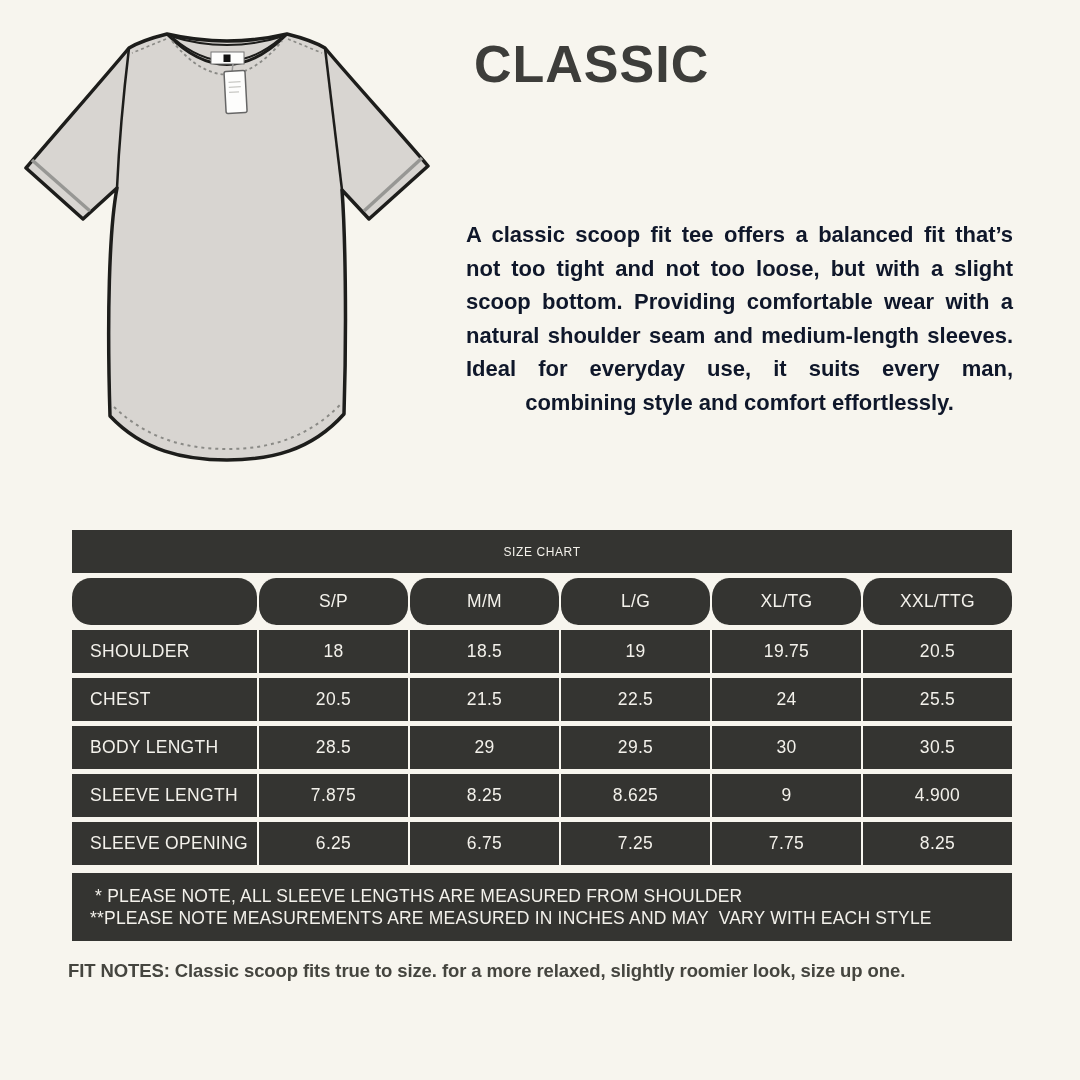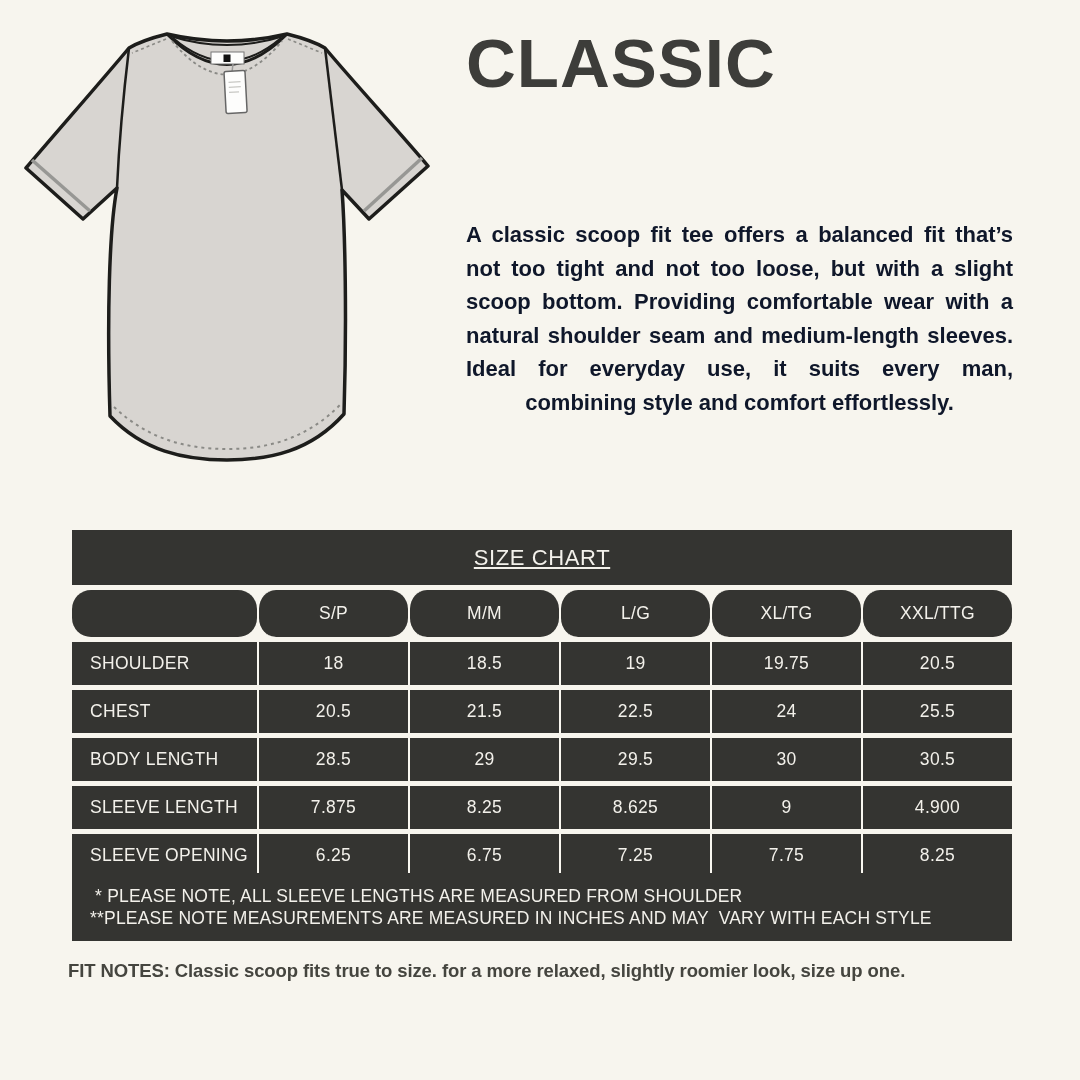--- a/index.html
+++ b/index.html
@@ -9,35 +9,35 @@
     position:relative; width:1080px; height:1080px;
     background:#f7f5ee; overflow:hidden;
   }
 
   
   .tshirt-wrap { position:absolute; left:8px; top:8px; width:440px; height:478px; }
 
   
   .title-block { position:absolute; left:466px; top:14px; width:548px; }
   .title-line {
-    font-size:69px; font-weight:700; line-height:100px;
-    color:#3d3d3a; letter-spacing:1px;
+    font-size:52px; font-weight:700; line-height:100px;
+    color:#3d3d3a; letter-spacing:1px;margin-left:8px;
   }
   .desc {
     position:absolute; left:466px; top:218px; width:547px;
     font-size:22px; font-weight:700; line-height:33.5px; color:#0f172a;
     text-align:justify; text-align-last:center;
   }
 
   
   .size-table { position:absolute; left:72px; top:530px; width:940px; }
   .st-titlebar {
-    height:55px; background:#343431; color:#f3f1eb;
+    height:43px; background:#343431; color:#f3f1eb;
     display:flex; align-items:center; justify-content:center;
-    font-size:22px; letter-spacing:0.6px;text-decoration:underline;
+    font-size:12px; letter-spacing:0.6px;
   }
   .st-grid {
     margin-top:5px;
     display:grid; grid-template-columns:185px repeat(5, 1fr);
     row-gap:5px;
   }
   .st-row { display:contents; }
   .cell {
     background:#343431; color:#f3f1eb; font-size:17.5px;
     display:flex; align-items:center; justify-content:center;

